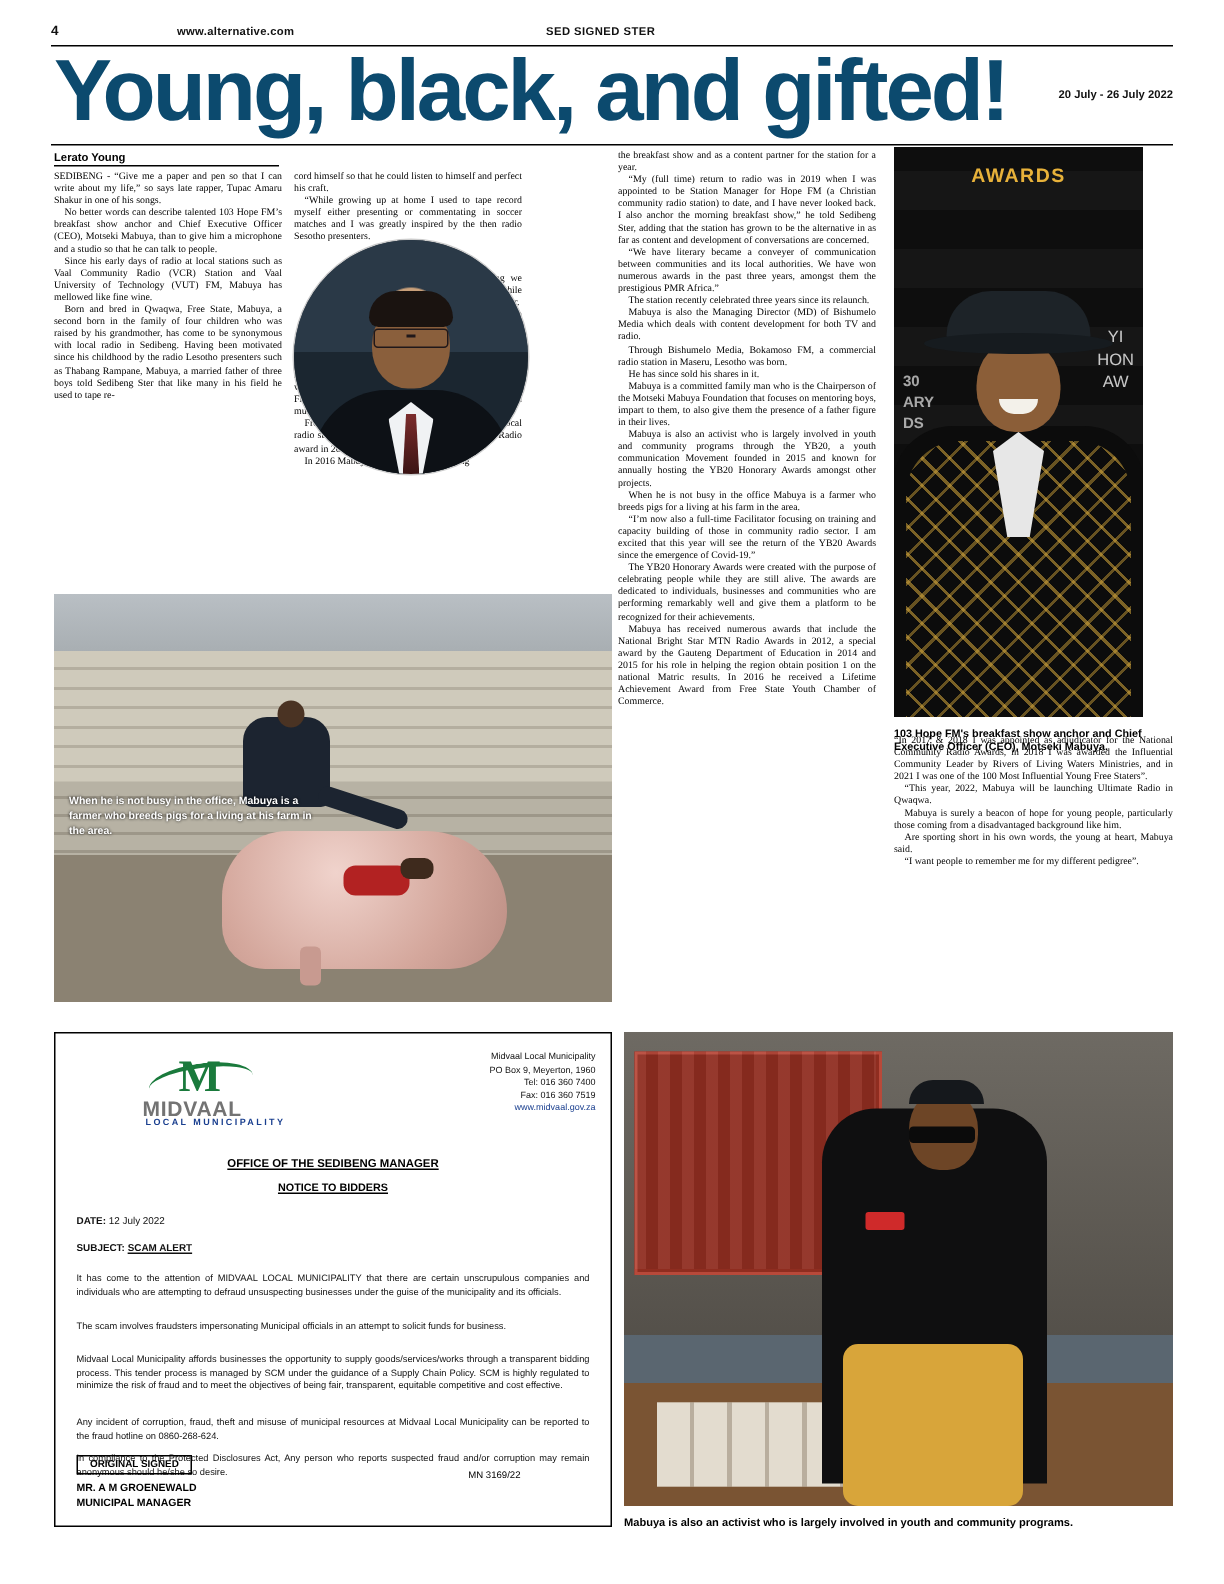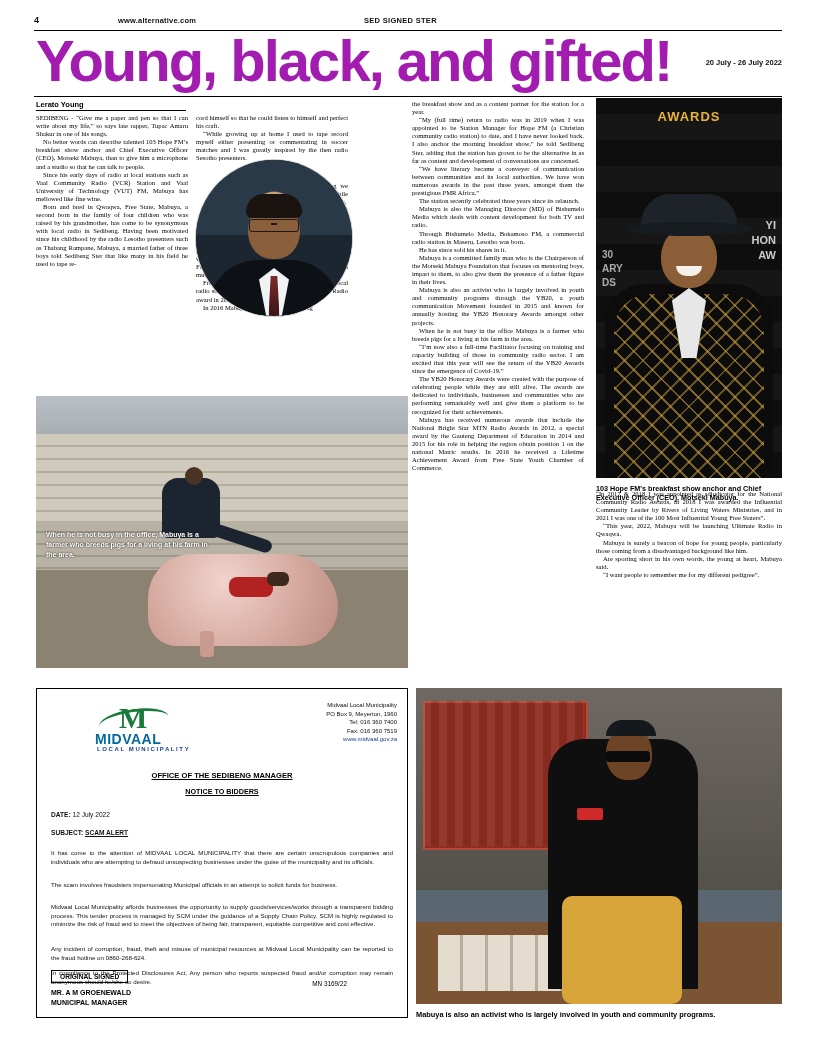--- a/index.html
+++ b/index.html
@@ -15,21 +15,21 @@
   .masthead .pg{position:absolute;left:0;top:1px;font-weight:bold;font-size:9px;}
   .masthead .site{position:absolute;left:84px;top:2px;font-size:7.5px;font-weight:bold;letter-spacing:.2px;}
   .masthead .paper{position:absolute;left:330px;top:2px;font-size:7.5px;font-weight:bold;letter-spacing:.3px;}
   .masthead .date{position:absolute;right:0;top:2px;font-size:7.5px;font-weight:bold;margin-top:42px;}
   .rule{position:absolute;left:34px;width:748px;background:#000;}
   .rule.top{top:30px;height:1px;}
   .rule.under-title{top:96px;height:1px;}
   .headline{
     position:absolute;left:36px;top:28px;width:752px;height:70px;
     font-family:"Liberation Sans", sans-serif;font-weight:bold;
-    font-size:58px;line-height:66px;letter-spacing:-2px;color:#a21caf;
+    font-size:58px;line-height:66px;letter-spacing:-2px;color:#0c4a6e;
     white-space:nowrap;
   }
   .byline{
     position:absolute;left:36px;top:100px;font-family:"Liberation Sans", sans-serif;
     font-size:7.5px;font-weight:bold;color:#000;
   }
   .byline-rule{position:absolute;left:36px;top:110px;width:150px;height:1px;background:#000;}
 
   
   .col{
@@ -84,30 +84,30 @@
   .farm-photo .red{position:absolute;left:52%;bottom:26%;width:44px;height:20px;background:#b22222;border-radius:8px;}
   .farm-photo .hand{position:absolute;left:62%;bottom:30%;width:22px;height:14px;background:#3e2a1d;border-radius:6px;}
   .caption-overlay{
     position:absolute;left:46px;top:530px;width:166px;
     font-family:"Liberation Sans", sans-serif;font-size:7px;font-weight:bold;
     color:#ffffff;line-height:10px;text-shadow:0 0 2px #000;
   }
 
   
   .photo-tr{
-    position:absolute;left:596px;top:98px;width:186px;height:380px;overflow:hidden;background:#111;
+    position:absolute;left:596px;top:98px;width:166px;height:380px;overflow:hidden;background:#111;
   }
   .photo-tr .backdrop{position:absolute;inset:0;background:
     repeating-linear-gradient(0deg,#0e0e0e 0 26px,#161616 26px 52px);}
   .photo-tr .logo-row{position:absolute;left:0;top:8px;width:100%;height:46px;
     color:#e8b23a;font-family:"Liberation Sans", sans-serif;font-weight:bold;font-size:13px;
     letter-spacing:1px;text-align:center;line-height:22px;}
   .photo-tr .logo-row span{display:block;}
   .photo-tr .wordcol{position:absolute;right:6px;top:120px;color:#e9e9e9;
-    font-family:"Liberation Sans", sans-serif;font-weight:bold;font-size:11px;line-height:15px;text-align:right;opacity:.85;}
+    font-family:"Liberation Sans", sans-serif;font-weight:normal;font-size:11px;line-height:15px;text-align:center;opacity:.85;}
   .photo-tr .wordcol2{position:absolute;left:6px;top:150px;color:#e9e9e9;
     font-family:"Liberation Sans", sans-serif;font-weight:bold;font-size:10px;line-height:14px;opacity:.7;}
   .photo-tr .hat{position:absolute;left:50%;top:96px;transform:translateX(-50%);
     width:96px;height:34px;background:#1d2328;border-radius:40px 40px 6px 6px;}
   .photo-tr .hatbrim{position:absolute;left:50%;top:124px;transform:translateX(-50%);
     width:126px;height:14px;background:#161b1f;border-radius:50%;}
   .photo-tr .face2{position:absolute;left:50%;top:128px;transform:translateX(-50%);
     width:56px;height:62px;border-radius:50% 50% 46% 46%;background:#8b5e38;}
   .photo-tr .smile{position:absolute;left:50%;top:168px;transform:translateX(-50%);
     width:26px;height:10px;border-radius:0 0 14px 14px;background:#f3f1ea;}
@@ -132,21 +132,21 @@
     position:absolute;left:36px;top:688px;width:372px;height:330px;background:#fff;
     border:1px solid #000;box-sizing:border-box;
   }
   .notice .logo{
     position:absolute;left:58px;top:14px;width:120px;height:54px;
   }
   .notice .logo .glyph{font-family:"Liberation Serif", serif;font-size:30px;color:#1a7a3c;font-weight:bold;
     position:absolute;left:24px;top:-2px;}
   .notice .logo .swoosh{position:absolute;left:4px;top:6px;width:70px;height:22px;border-top:3px solid #1a7a3c;border-radius:50%;transform:rotate(-8deg);}
   .notice .logo .name{position:absolute;left:0;top:28px;font-family:"Liberation Sans", sans-serif;
-    font-size:14px;font-weight:bold;color:#0369a1;letter-spacing:.5px;}
+    font-size:14px;font-weight:bold;color:#737373;letter-spacing:.5px;}
   .notice .logo .sub{position:absolute;left:2px;top:43px;font-family:"Liberation Sans", sans-serif;
     font-size:6px;font-weight:bold;color:#1a3f8f;letter-spacing:1.6px;}
   .notice .addr{position:absolute;right:10px;top:12px;width:150px;text-align:right;
     font-family:"Liberation Sans", sans-serif;font-size:6px;line-height:8.6px;color:#111;}
   .notice .addr .web{color:#1a3f8f;}
   .notice .hdr{position:absolute;left:0;top:82px;width:100%;text-align:center;
     font-family:"Liberation Sans", sans-serif;font-size:7.6px;font-weight:bold;text-decoration:underline;}
   .notice .hdr2{position:absolute;left:0;top:98px;width:100%;text-align:center;
     font-family:"Liberation Sans", sans-serif;font-size:7.2px;font-weight:bold;text-decoration:underline;}
   .notice .ln{position:absolute;left:14px;font-family:"Liberation Sans", sans-serif;font-size:6.6px;color:#111;}

